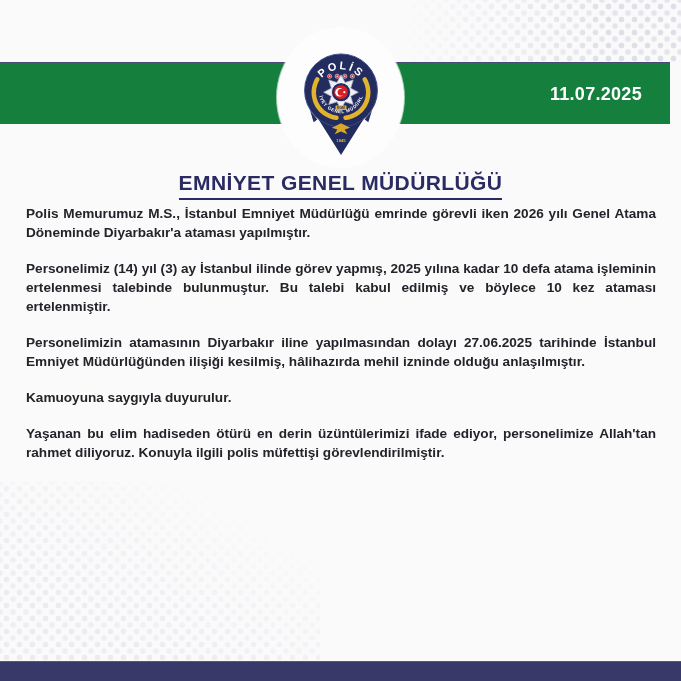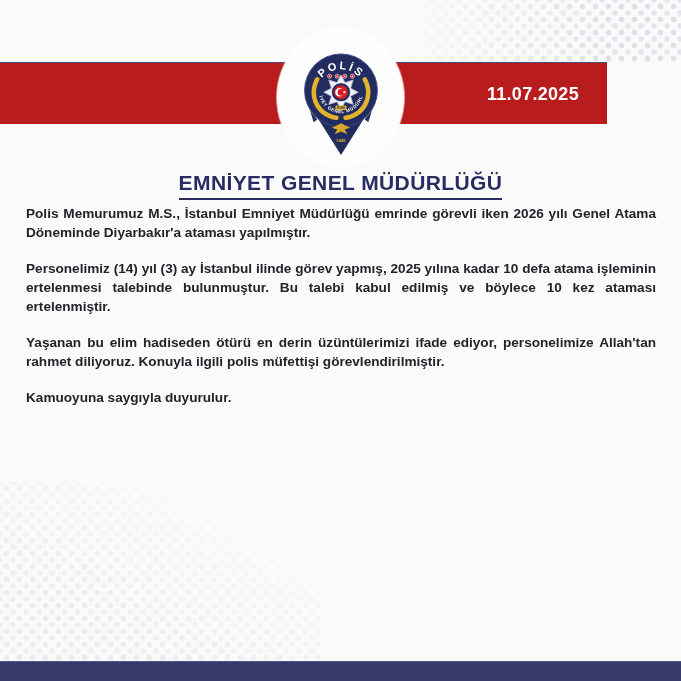--- a/index.html
+++ b/index.html
@@ -29,24 +29,23 @@
   }
   .dots-bl{
     left:0;bottom:19px;width:320px;height:180px;
     opacity:.55;
     -webkit-mask-image:linear-gradient(to top right, #000 25%, transparent 80%);
             mask-image:linear-gradient(to top right, #000 25%, transparent 80%);
   }
 
   
   .band{
-    position:absolute;left:0;top:62px;width:583px;height:61px;
-    background:#b91c1c;
+    position:absolute;left:0;top:62px;width:670px;height:61px;
+    background:#15803d;
     border-top:1px solid #4a4a7a;
-    padding-left:24px;
   }
   .date{
     position:absolute;right:28px;top:50%;transform:translateY(-50%);
     color:#ffffff;font-size:18px;font-weight:800;letter-spacing:.3px;
   }
 
   
   .medallion{
     position:absolute;left:277px;top:28px;width:127px;height:139px;
     background:#fdfdfe;border-radius:50%;
@@ -152,19 +151,20 @@
     </svg>
   </div>
 
   <h1 class="title-wrap">
     <span class="title-text">EMNİYET GENEL MÜDÜRLÜĞÜ</span>
   </h1>
 
   <div class="content">
     <p>Polis Memurumuz M.S., İstanbul Emniyet Müdürlüğü emrinde görevli iken 2026 yılı Genel Atama Döneminde Diyarbakır'a ataması yapılmıştır.</p>
     <p>Personelimiz (14) yıl (3) ay İstanbul ilinde görev yapmış, 2025 yılına kadar 10 defa atama işleminin ertelenmesi talebinde bulunmuştur. Bu talebi kabul edilmiş ve böylece 10 kez ataması ertelenmiştir.</p>
+    <p>Personelimizin atamasının Diyarbakır iline yapılmasından dolayı 27.06.2025 tarihinde İstanbul Emniyet Müdürlüğünden ilişiği kesilmiş, hâlihazırda mehil izninde olduğu anlaşılmıştır.</p>
+    <p>Kamuoyuna saygıyla duyurulur.</p>
     <p>Yaşanan bu elim hadiseden ötürü en derin üzüntülerimizi ifade ediyor, personelimize Allah'tan rahmet diliyoruz. Konuyla ilgili polis müfettişi görevlendirilmiştir.</p>
-    <p>Kamuoyuna saygıyla duyurulur.</p>
   </div>
 
   <div class="footer-band"></div>
 
 </div>
 
 </body></html>

